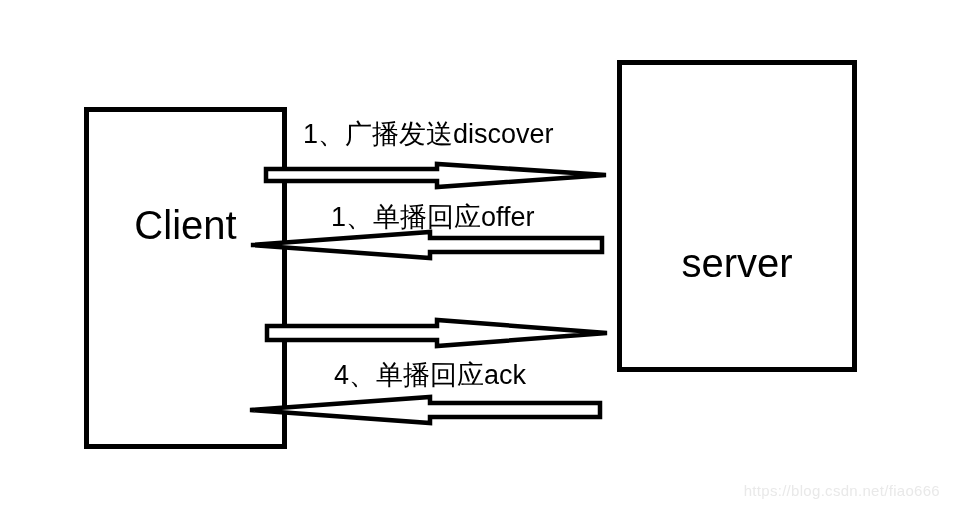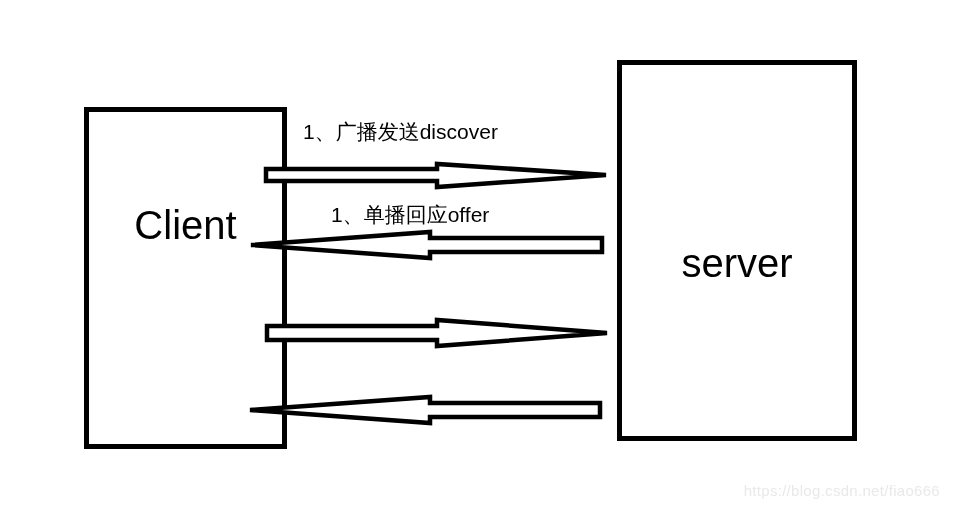--- a/index.html
+++ b/index.html
@@ -24,21 +24,21 @@
   .node-box.client {
     left: 84px;
     top: 107px;
     width: 203px;
     height: 342px;
   }
   .node-box.server {
     left: 617px;
     top: 60px;
     width: 240px;
-    height: 381px;
+    height: 312px;
   }
   .node-label {
     position: absolute;
     left: 0;
     right: 0;
     text-align: center;
     transform: translateY(-50%);
     font-size: 40px;
     line-height: 1;
     color: #000000;
@@ -55,21 +55,21 @@
     height: 510px;
   }
   .arrow-shape {
     fill: #ffffff;
     stroke: #000000;
     stroke-width: 4.5;
     stroke-linejoin: miter;
   }
   .msg-label {
     position: absolute;
-    font-size: 21px;
+    font-size: 27px;
     line-height: 1.1;
     color: #000000;
     white-space: nowrap;
   }
   .msg-label.m1 { left: 303px; top: 120px; }
   .msg-label.m2 { left: 331px; top: 203px; }
   .msg-label.m3 { left: 334px; top: 285px; }
   .msg-label.m4 { left: 334px; top: 361px; }
 
   .watermark {
@@ -97,16 +97,17 @@
 
   <svg class="arrows-layer" viewBox="0 0 964 510" aria-hidden="true">
     <polygon class="arrow-shape" points="266,169 437,169 437,164 606,175 437,187 437,181 266,181"></polygon>
     <polygon class="arrow-shape" points="602,238 430,238 430,232 251,245 430,258 430,252 602,252"></polygon>
     <polygon class="arrow-shape" points="267,326 437,326 437,320 607,333 437,346 437,340 267,340"></polygon>
     <polygon class="arrow-shape" points="600,403 430,403 430,397 250,410 430,423 430,417 600,417"></polygon>
   </svg>
 
   <div class="msg-label m1">1、广播发送discover</div>
   <div class="msg-label m2">1、单播回应offer</div>
+  <div class="msg-label m4">4、单播回应ack</div>
 
   <div class="watermark">https://blog.csdn.net/fiao666</div>
 
 </div>
 
 </body></html>

